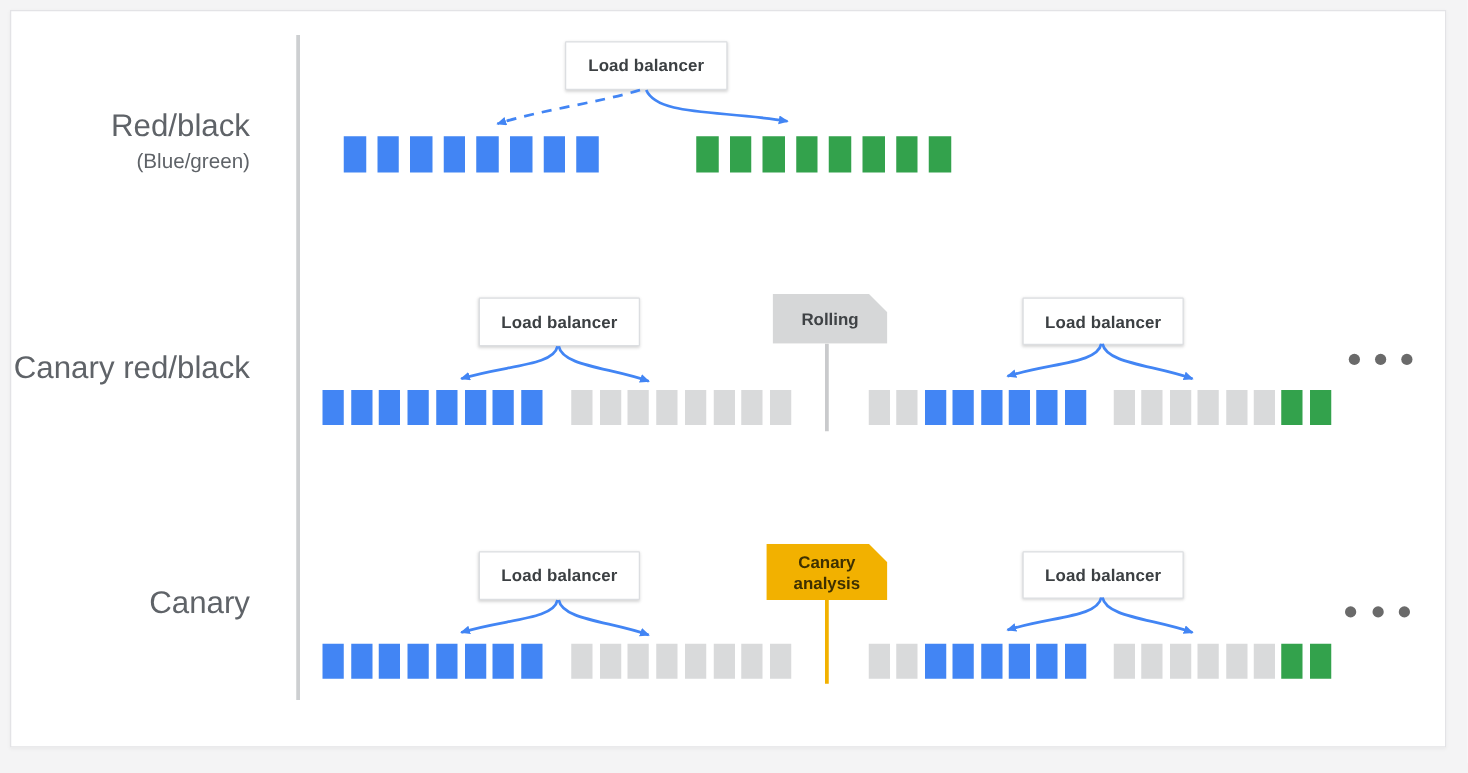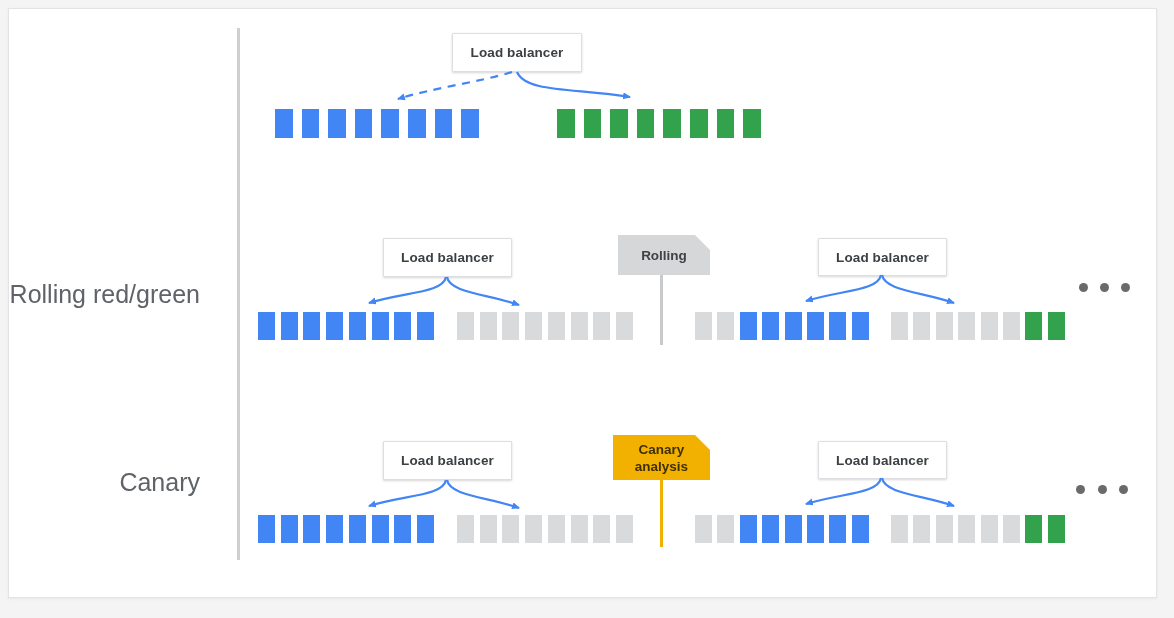--- a/index.html
+++ b/index.html
@@ -22,22 +22,26 @@
   .dot{position:absolute;border-radius:50%;}
   svg.arrows{position:absolute;left:0;top:0;pointer-events:none;}
 </style>
 </head>
 <body>
 
 <div class="stage">
   <div class="card"></div>
   <div class="divider"></div>
 
+  <div class="label-block" style="top:89px;right:974px;">
+    <div class="label-main">Red/black</div>
+    <div class="label-sub">(Blue/green)</div>
+  </div>
   <div class="label-block" style="top:282px;right:974px;">
-    <div class="label-main">Rolling red/green</div>
+    <div class="label-main">Canary red/black</div>
   </div>
   <div class="label-block" style="top:470px;right:974px;">
     <div class="label-main">Canary</div>
   </div>
 
   <div id="shapes">
       <div class="lb-box" style="left: 452px; top: 33px; width: 128px; height: 37px;">
         <span>Load balancer</span>
       </div>
       <div class="lb-box" style="left: 383px; top: 238px; width: 127px; height: 37px;">

